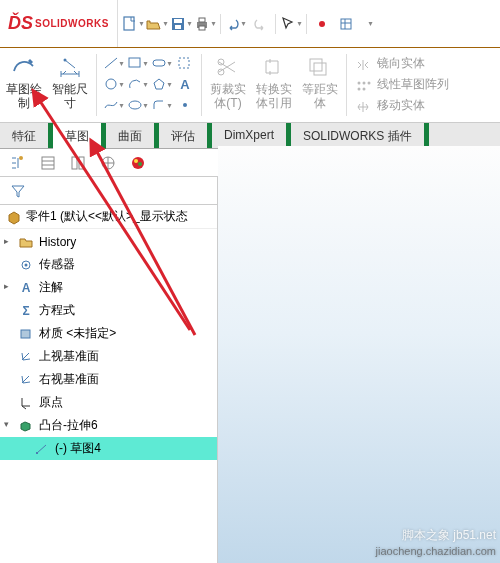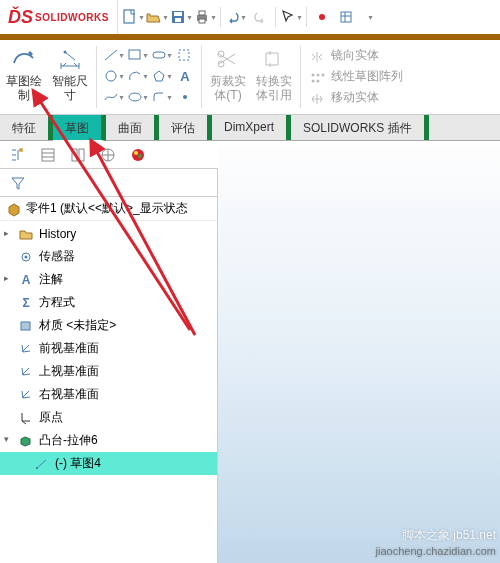--- a/index.html
+++ b/index.html
@@ -1,36 +1,36 @@
 <!DOCTYPE html>
 <html><head>
 <meta charset="utf-8">
 <style>
 *{margin:0;padding:0;box-sizing:border-box;font-family:"Microsoft YaHei",Arial,sans-serif;font-size:12px}
 body{background:#f0f0f0;width:500px;height:563px;overflow:hidden;position:relative}
-.topbar{height:40px;background:#fff;border-bottom:6px solid #a16207;display:flex;align-items:center}
+.topbar{height:48px;background:#fff;border-bottom:1px solid #a16207;display:flex;align-items:center}
 .logo{display:flex;align-items:center;padding:0 8px;height:100%;border-right:1px solid #ddd}
 .logo-ds{color:#d9232e;font-style:italic;font-weight:bold;font-size:18px;margin-right:2px}
 .logo-text{color:#d9232e;font-weight:bold;font-size:10px;letter-spacing:0.5px}
 .qat{display:flex;align-items:center;gap:2px;padding:0 4px}
 .qat-btn{width:22px;height:22px;display:flex;align-items:center;justify-content:center;color:#555;cursor:pointer}
 .dd{font-size:8px;color:#888;margin-left:1px}
 .qsep{width:1px;height:20px;background:#ddd;margin:0 2px}
 .ribbon{background:#fff;border-bottom:1px solid #ccc;display:flex;padding:4px 2px;gap:2px}
 .rgrp{display:flex;flex-direction:column;align-items:center;padding:2px 4px;gap:2px;cursor:pointer}
 .rlabel{font-size:12px;color:#333;text-align:center;line-height:1.2}
 .rgrp.disabled .rlabel{color:#999}
 .ricon{width:26px;height:26px;display:flex;align-items:center;justify-content:center}
 .sep{width:1px;background:#ddd;margin:2px 2px}
 .minigrid{display:flex;flex-direction:column;gap:3px;padding:2px}
 .minirow{display:flex;gap:4px}
 .mini{width:20px;height:18px;display:flex;align-items:center;justify-content:center;cursor:pointer}
 .tabs{display:flex;background:#e8e8e8;border-bottom:1px solid #aaa;height:26px}
 .tab{padding:5px 12px;border-right:5px solid #15803d;cursor:pointer;color:#333;background:#e8e8e8}
-.tab.active{background:#14b8a6;border-bottom:1px solid #fff;margin-bottom:-1px}
+.tab.active{background:#ffffff;border-bottom:1px solid #fff;margin-bottom:-1px}
 .viewtools{height:28px;background:#fff;border-bottom:1px solid #ccc;display:flex;align-items:center;gap:6px;padding:0 6px}
 .vt{width:24px;height:22px;display:flex;align-items:center;justify-content:center;cursor:pointer}
 .feature-panel{width:218px;height:calc(563px - 32px - 60px - 26px - 28px);background:#fff;border-right:1px solid #ccc;overflow:hidden;position:relative}
 .fp-toolbar{height:28px;border-bottom:1px solid #ccc;display:flex;align-items:center;padding:0 6px}
 .fp-title{height:24px;padding:4px 6px;display:flex;align-items:center;gap:4px;border-bottom:1px solid #eee}
 .tree{padding:2px 0}
 .tree-item{display:flex;align-items:center;gap:5px;padding:3px 4px 3px 18px;cursor:pointer;position:relative}
 .tree-item.sel{background:#5eead4}
 .twist{position:absolute;left:4px;top:5px;font-size:9px;color:#666;cursor:pointer}
 .tree-item.depth2{padding-left:34px}
@@ -229,20 +229,30 @@
   </div>
   <div class="rgrp disabled">
     <div class="ricon">
         <svg width="26" height="22">
           <path d="M5 5h12v12H5z M9 3v4M9 15v4" stroke="#bbb" fill="none"></path>
         </svg>
       </div>
     <div class="rlabel" style="white-space:pre">转换实
 体引用</div>
   </div>
+  <div class="rgrp disabled">
+    <div class="ricon">
+        <svg width="26" height="22">
+          <rect x="3" y="3" width="12" height="12" fill="none" stroke="#bbb"></rect>
+          <rect x="7" y="7" width="12" height="12" fill="none" stroke="#bbb"></rect>
+        </svg>
+      </div>
+    <div class="rlabel" style="white-space:pre">等距实
+体</div>
+  </div>
   <div class="sep"></div>
   <div class="minigrid disabled" style="padding-top:4px">
     <div class="minirow">
         <div class="mini">
           <svg width="14" height="12">
             <path d="M7 1v10M2 3l3 3-3 3M12 3l-3 3 3 3" stroke="#bbb" fill="none"></path>
           </svg>
         </div>
         <span class="rlabel" style="color:#999">镜向实体</span>
       </div>
@@ -364,28 +374,20 @@
         </span>
         <span class="tlabel">方程式</span>
       </div>
     <div class="tree-item">
         <span class="ticon">
           <svg width="14" height="12">
             <rect x="2" y="2" width="9" height="8" fill="#b0c8dc" stroke="#4a7cb0"></rect>
           </svg>
         </span>
         <span class="tlabel">材质 &lt;未指定&gt;</span>
-      </div>
-    <div class="tree-item">
-        <span class="ticon">
-          <svg width="14" height="12">
-            <path d="M3 9L10 2M3 2l1 7 7-1" fill="none" stroke="#4a7cb0"></path>
-          </svg>
-        </span>
-        <span class="tlabel">前视基准面</span>
       </div>
     <div class="tree-item">
         <span class="ticon">
           <svg width="14" height="12">
             <path d="M3 9L10 2M3 2l1 7 7-1" fill="none" stroke="#4a7cb0"></path>
           </svg>
         </span>
         <span class="tlabel">上视基准面</span>
       </div>
     <div class="tree-item">

